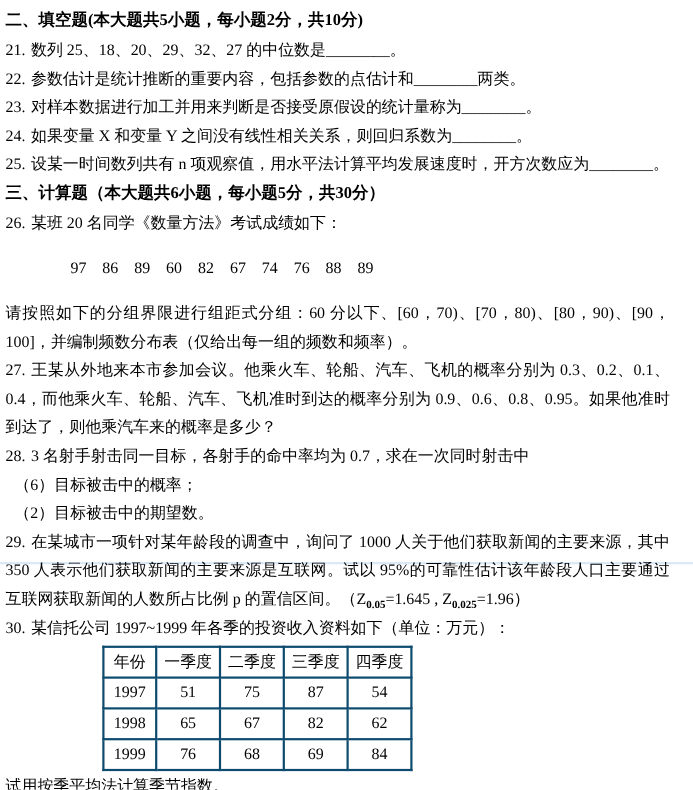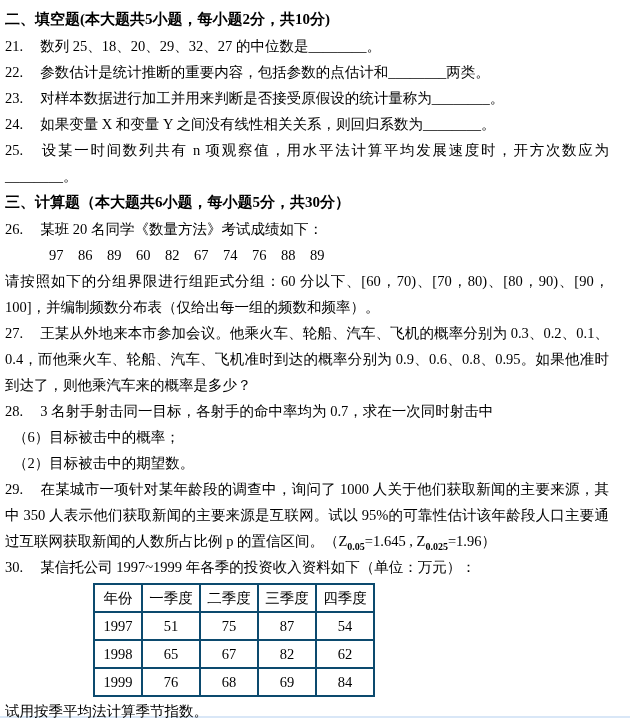--- a/index.html
+++ b/index.html
@@ -6,44 +6,44 @@
     margin: 0;
     padding: 0;
     width: 630px;
     height: 718px;
     overflow: hidden;
     background: #ffffff;
   }
   .page {
     box-sizing: border-box;
     width: 630px;
-    height: 718px;
+    height: 513px;
     padding: 6px 21px 0 5px;
     border-bottom: 2px solid #d9e7f7;
     font-family: "Liberation Serif", "DejaVu Serif", serif;
     font-size: 14.5px;
     color: #000000;
     line-height: 26px;
   }
   h2.section-title {
     margin: 0;
     font-size: 15px;
     font-weight: bold;
     line-height: 27px;
   }
   p.q {
     margin: 0;
     line-height: 26px;
     text-align: justify;
   }
   .qnum {
-    margin-right: 17px;
+    margin-right: 5px;
   }
   p.scores {
-    margin: 0;
+    margin: 15px;
     line-height: 26px;
     padding-left: 44px;
     white-space: pre;
   }
   p.part {
     margin: 0;
     line-height: 26px;
     padding-left: 8px;
   }
   sub.zsub {

